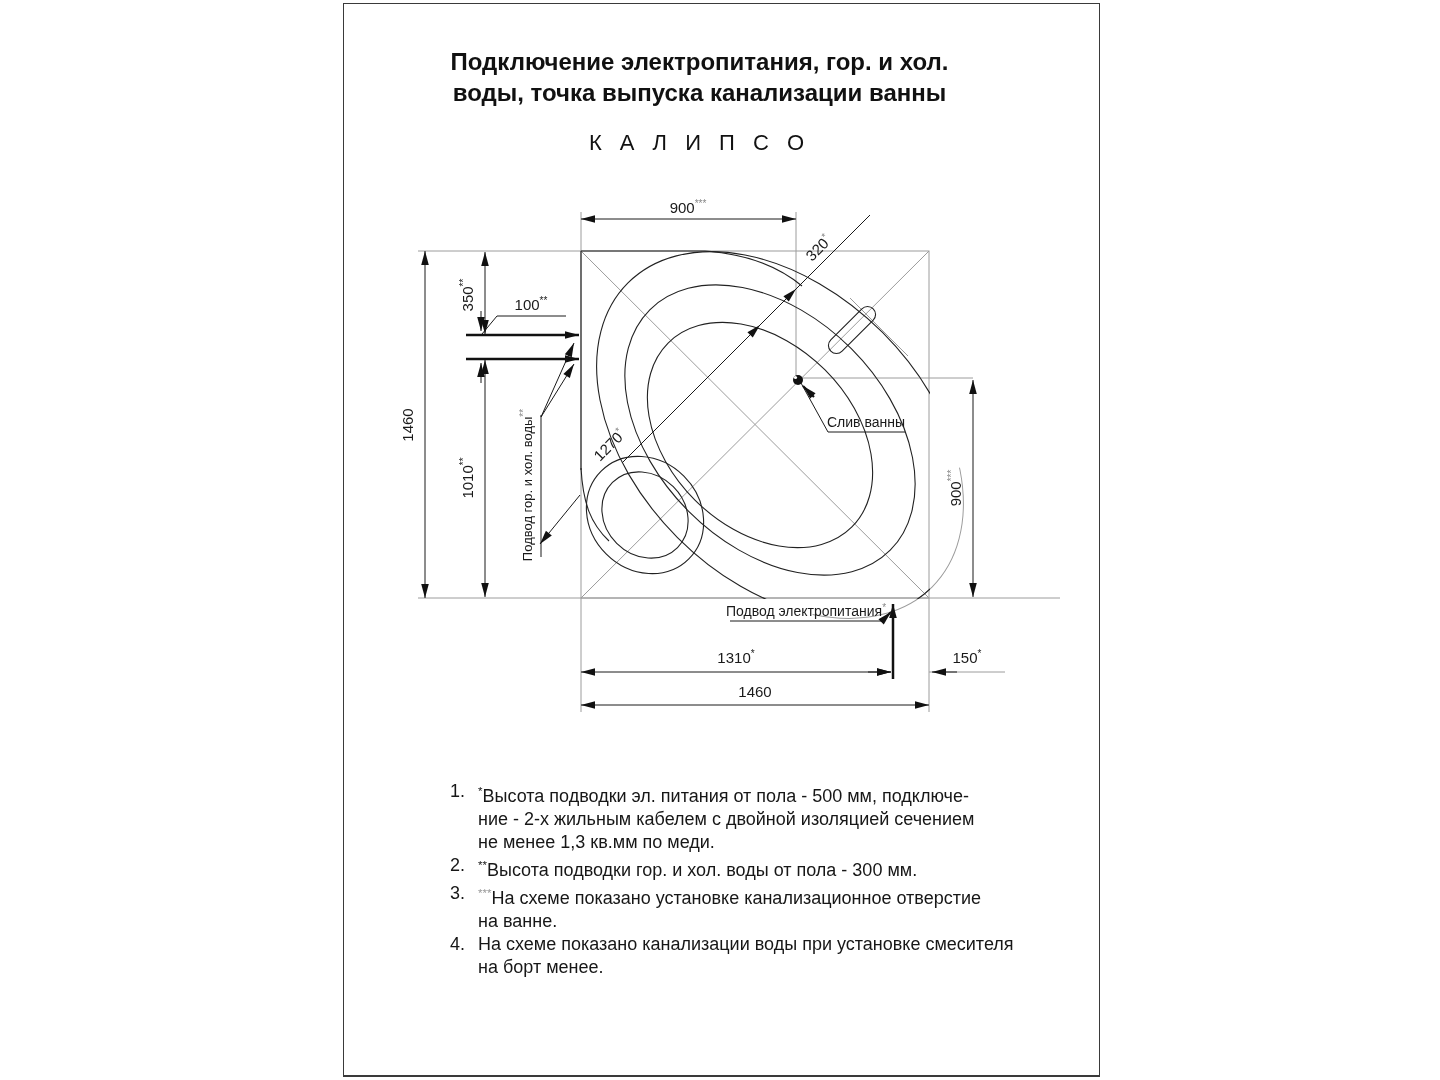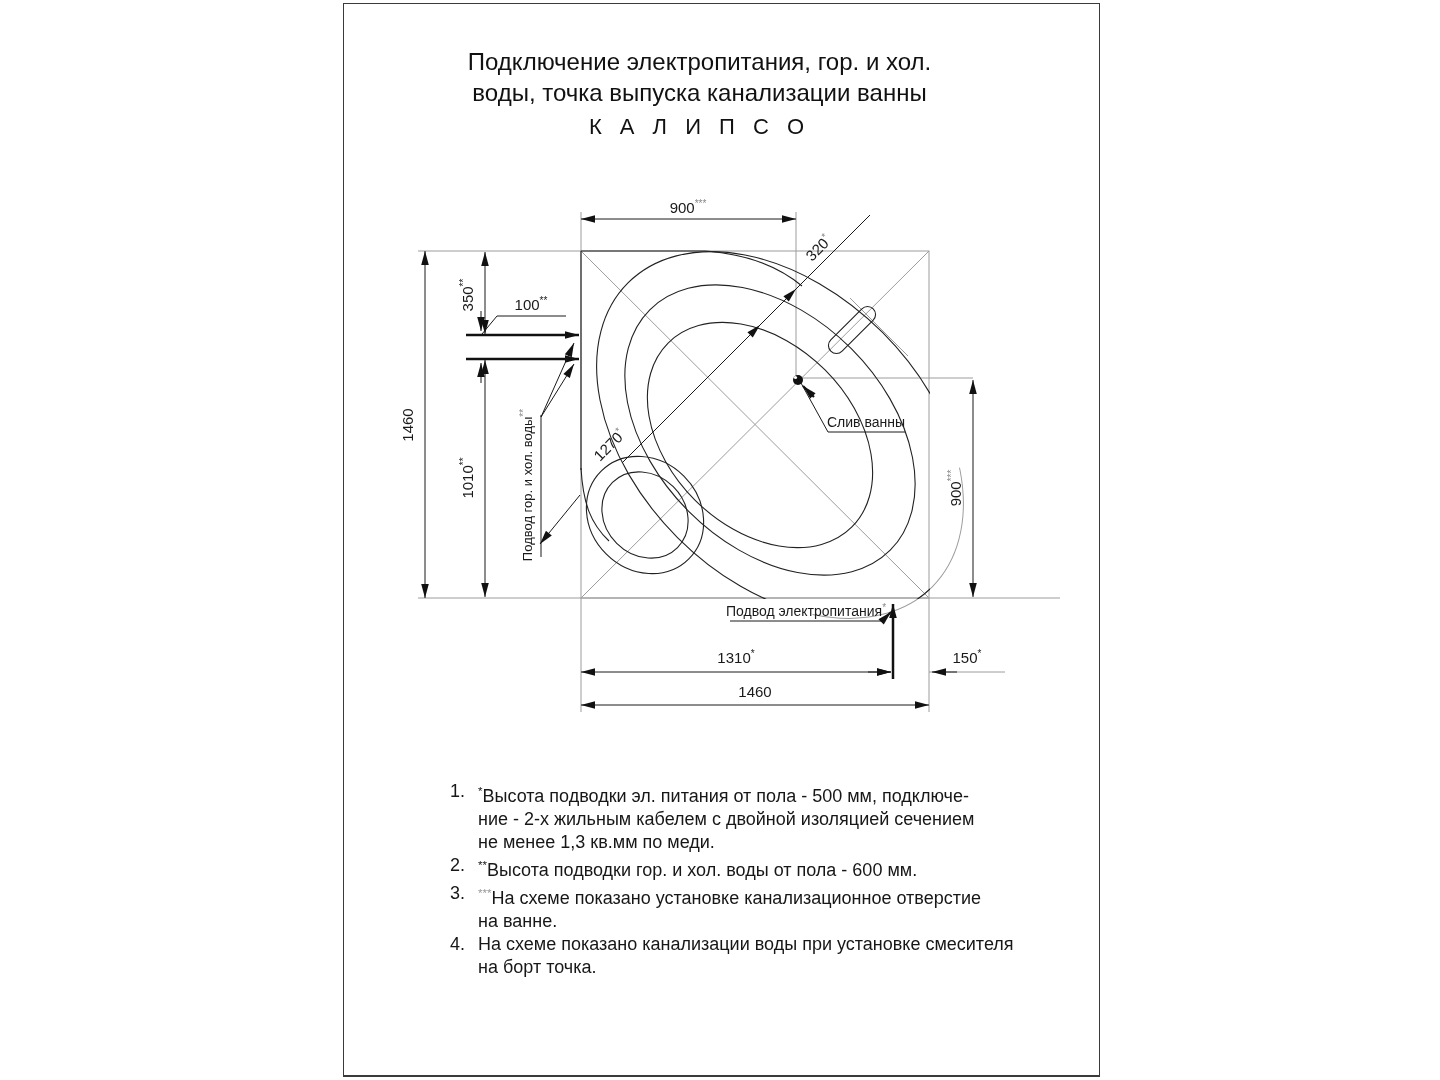--- a/index.html
+++ b/index.html
@@ -1,20 +1,20 @@
 <!DOCTYPE html>
 <html><head>
 <meta charset="utf-8">
 <style>
   html,body{margin:0;padding:0;background:#ffffff;}
   body{width:1440px;height:1080px;position:relative;font-family:"Liberation Sans",sans-serif;color:#1a1a1a;overflow:hidden;}
   .page{position:absolute;left:343px;top:3px;width:755px;height:1071px;background:#fff;border:1px solid #3a3a3a;border-bottom-width:2px;}
   .title-block{position:absolute;left:343px;top:46px;width:713px;text-align:center;}
-  .title-line{font-size:24px;line-height:31px;color:#111;}
-  .title-model{font-size:22px;line-height:30px;letter-spacing:6px;color:#111;margin-top:4px;}
+  .title-line{font-size:24px;line-height:31px;color:#111;font-weight:bold;}
+  .title-model{font-size:22px;line-height:30px;letter-spacing:6px;color:#111;margin-top:20px;}
   svg{position:absolute;left:0;top:0;}
   svg text{font-family:"Liberation Sans",sans-serif;font-size:15px;fill:#1a1a1a;}
   .lbl{font-size:14px;}
   .lbl-v{font-size:13px;}
   .sup{font-size:10px;fill:#888;}
   .sup-dark{font-size:10px;fill:#1a1a1a;}
   .notes{position:absolute;left:450px;top:780px;width:600px;font-size:18px;line-height:23px;color:#171717;}
   .note{display:flex;margin:0;}
   .note-num{width:28px;flex:0 0 28px;}
   .note-sup{vertical-align:super;font-size:11.5px;}
@@ -140,30 +140,30 @@
     <div class="note-num">1.</div>
     <div>
       <div><span class="note-sup">*</span><span>Высота подводки эл. питания от пола - 500 мм, подключе-</span></div>
       <div>ние - 2-х жильным кабелем с двойной изоляцией сечением</div>
       <div>не менее 1,3 кв.мм по меди.</div>
     </div>
   </div>
   <div class="note">
     <div class="note-num">2.</div>
     <div>
-      <div><span class="note-sup">**</span><span>Высота подводки гор. и хол. воды от пола - 600 мм.</span></div>
+      <div><span class="note-sup">**</span><span>Высота подводки гор. и хол. воды от пола - 300 мм.</span></div>
     </div>
   </div>
   <div class="note">
     <div class="note-num">3.</div>
     <div>
       <div><span class="note-sup faint">***</span><span>На схеме показано установке канализационное отверстие</span></div>
       <div>на ванне.</div>
     </div>
   </div>
   <div class="note">
     <div class="note-num">4.</div>
     <div>
       <div><span>На схеме показано канализации воды при установке смесителя</span></div>
-      <div>на борт точка.</div>
+      <div>на борт менее.</div>
     </div>
   </div>
 </div>
 
 </body></html>

